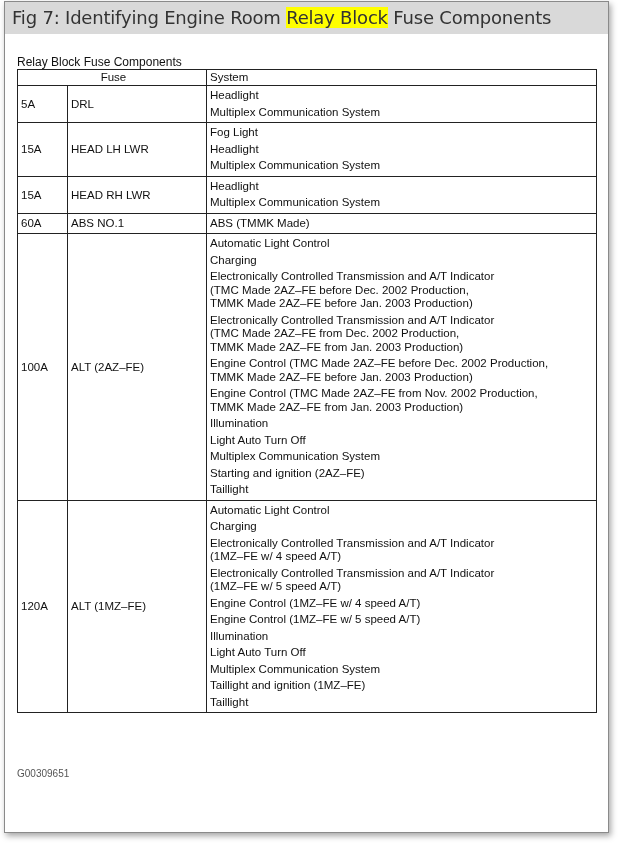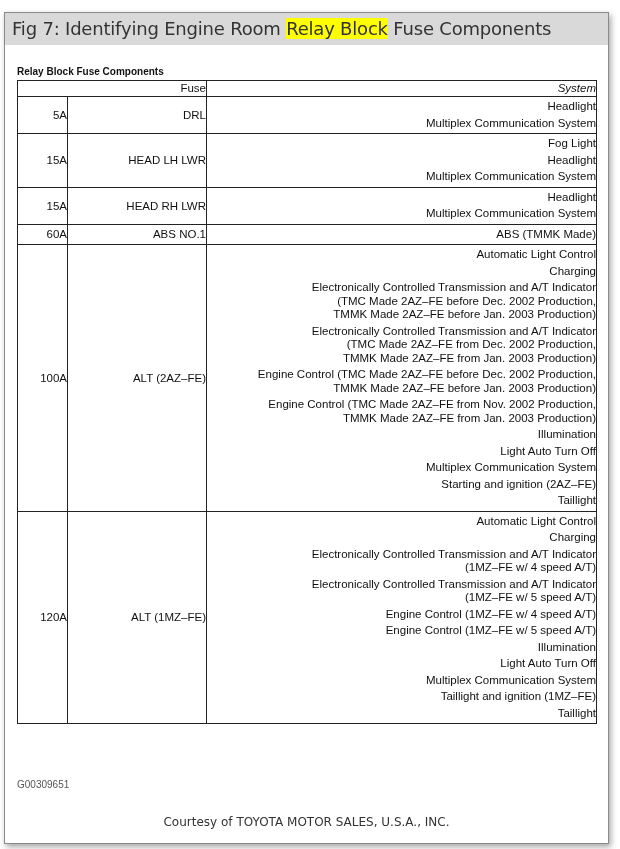--- a/index.html
+++ b/index.html
@@ -1,37 +1,37 @@
 <!DOCTYPE html>
 <html><head>
 <meta charset="utf-8">
 <style>
   html, body { margin:0; padding:0; background:#ffffff; }
   body { width:620px; height:849px; position:relative; font-family:"Liberation Sans", sans-serif; }
   .card {
-    position:absolute; left:4px; top:12px; width:603px; height:830px;
+    position:absolute; left:4px; top:1px; width:603px; height:830px;
     background:#fff; border:1px solid #8a8a8a;
     box-shadow: 2px 3px 6px rgba(0,0,0,0.35);
     overflow:hidden;
   }
   .title-bar {
     background:#d9d9d9; height:32px; line-height:32px;
     padding-left:7px; font-family:"DejaVu Sans", sans-serif; font-size:18px; color:#333;
     white-space:nowrap; letter-spacing:-0.2px;
   }
   .hl { background:#ffff00; }
-  .caption { position:absolute; left:12px; top:53px; font-size:10px; color:#111;font-weight:bold; }
+  .caption { position:absolute; left:12px; top:53px; font-size:12px; color:#111; }
   table.fuse {
     position:absolute; left:12px; top:67px; width:580px;
     border-collapse:collapse; font-size:11.5px; color:#111;
   }
-  table.fuse th, table.fuse td { border:1.3px solid #222; vertical-align:middle; padding:0 0 0 3px;text-align:right; }
+  table.fuse th, table.fuse td { border:1.3px solid #222; vertical-align:middle; padding:0 0 0 3px; }
   table.fuse th { font-weight:normal; height:15px; line-height:15px; }
   th.fuse-h { text-align:center; }
-  th.sys-h { text-align:left;font-style:italic; }
+  th.sys-h { text-align:left; }
   td.amp { width:46px;margin-left:48px; }
   td.name { width:135px; }
   td.sys { padding:1px 0 1px 3px; }
   .sys-line { line-height:13.5px; }
   .sys-item { margin:3px 0 3px 0; }
   .code { position:absolute; left:12px; top:766px; font-size:10px; color:#555; }
   .courtesy { position:absolute; left:0; width:603px; top:802px; text-align:center;
     font-family:"DejaVu Sans", sans-serif; font-size:12px; color:#333; }
 </style>
 </head>
@@ -181,14 +181,13 @@
             </div>
             <div class="sys-item">
               <div class="sys-line">Taillight</div>
             </div>
           </td>
         </tr>
       </tbody>
   </table>
 
   <div class="code">G00309651</div>
-  <div class="courtesy">Courtesy of TOYOTA MOTOR SALES, U.S.A., INC.</div>
 </div>
 
 </body></html>

